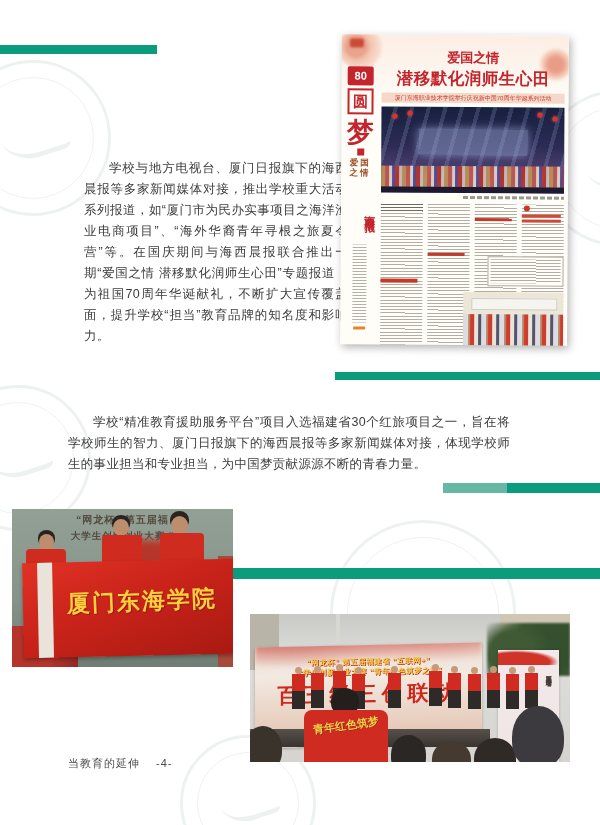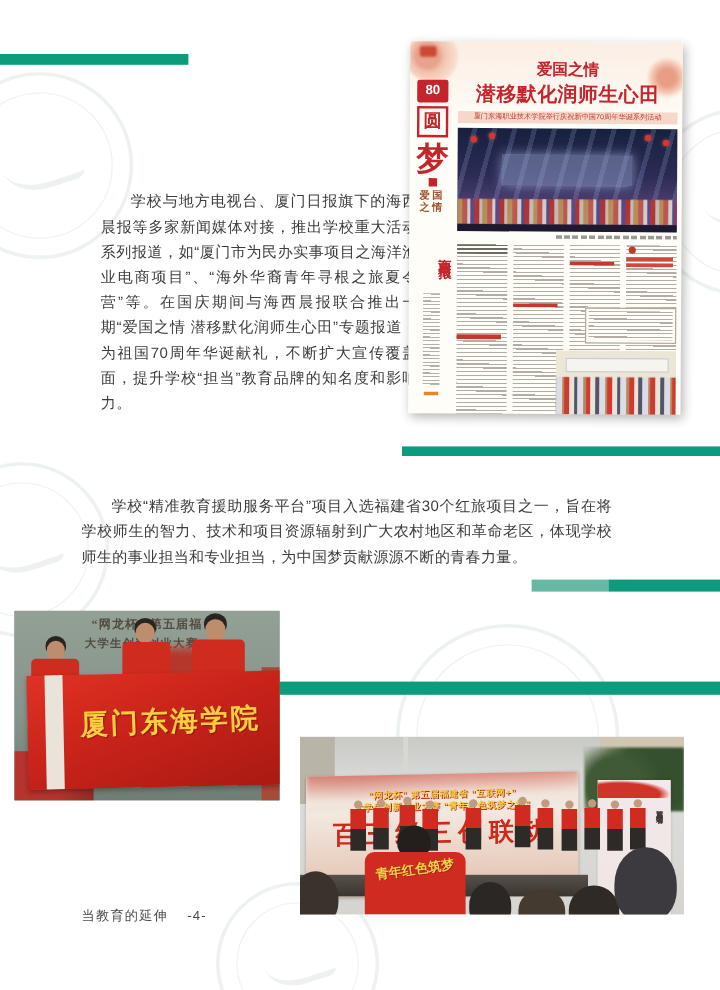--- a/index.html
+++ b/index.html
@@ -219,21 +219,21 @@
           </div>
         <div class="np-group">
           <div class="board"></div>
           <div class="ppl"></div>
         </div>
       </div>
     </div>
   </div>
 
   <div class="abs bar h2-rule"></div>
-  <p class="para" style="left:68px;top:412px;width:442px;margin:0;">学校“精准教育援助服务平台”项目入选福建省30个红旅项目之一，旨在将学校师生的智力、技术和项目资源辐射到广大农村地区和革命老区，体现学校师生的事业担当和专业担当，为中国梦贡献源源不断的青春力量。</p>
+  <p class="para" style="left:68px;top:412px;width:442px;margin:0;">学校“精准教育援助服务平台”项目入选福建省30个红旅项目之一，旨在将学校师生的智力、厦门日报旗下的海西晨报等多家新闻媒体对接，体现学校师生的事业担当和专业担当，为中国梦贡献源源不断的青春力量。</p>
 
   <div class="abs bar2-light"></div>
   <div class="abs bar bar2-dark"></div>
   <div class="abs bar mid-bar"></div>
 
   <div class="abs photoL">
     <div class="pl-screen"></div>
     <div class="pl-line" style="top:4px;font-size:10px;">“网龙杯” 第五届福</div>
     <div class="pl-line" style="top:21px;font-size:9.5px;">大学生创新创业大赛 “</div>
     <div class="pl-callig"></div>

